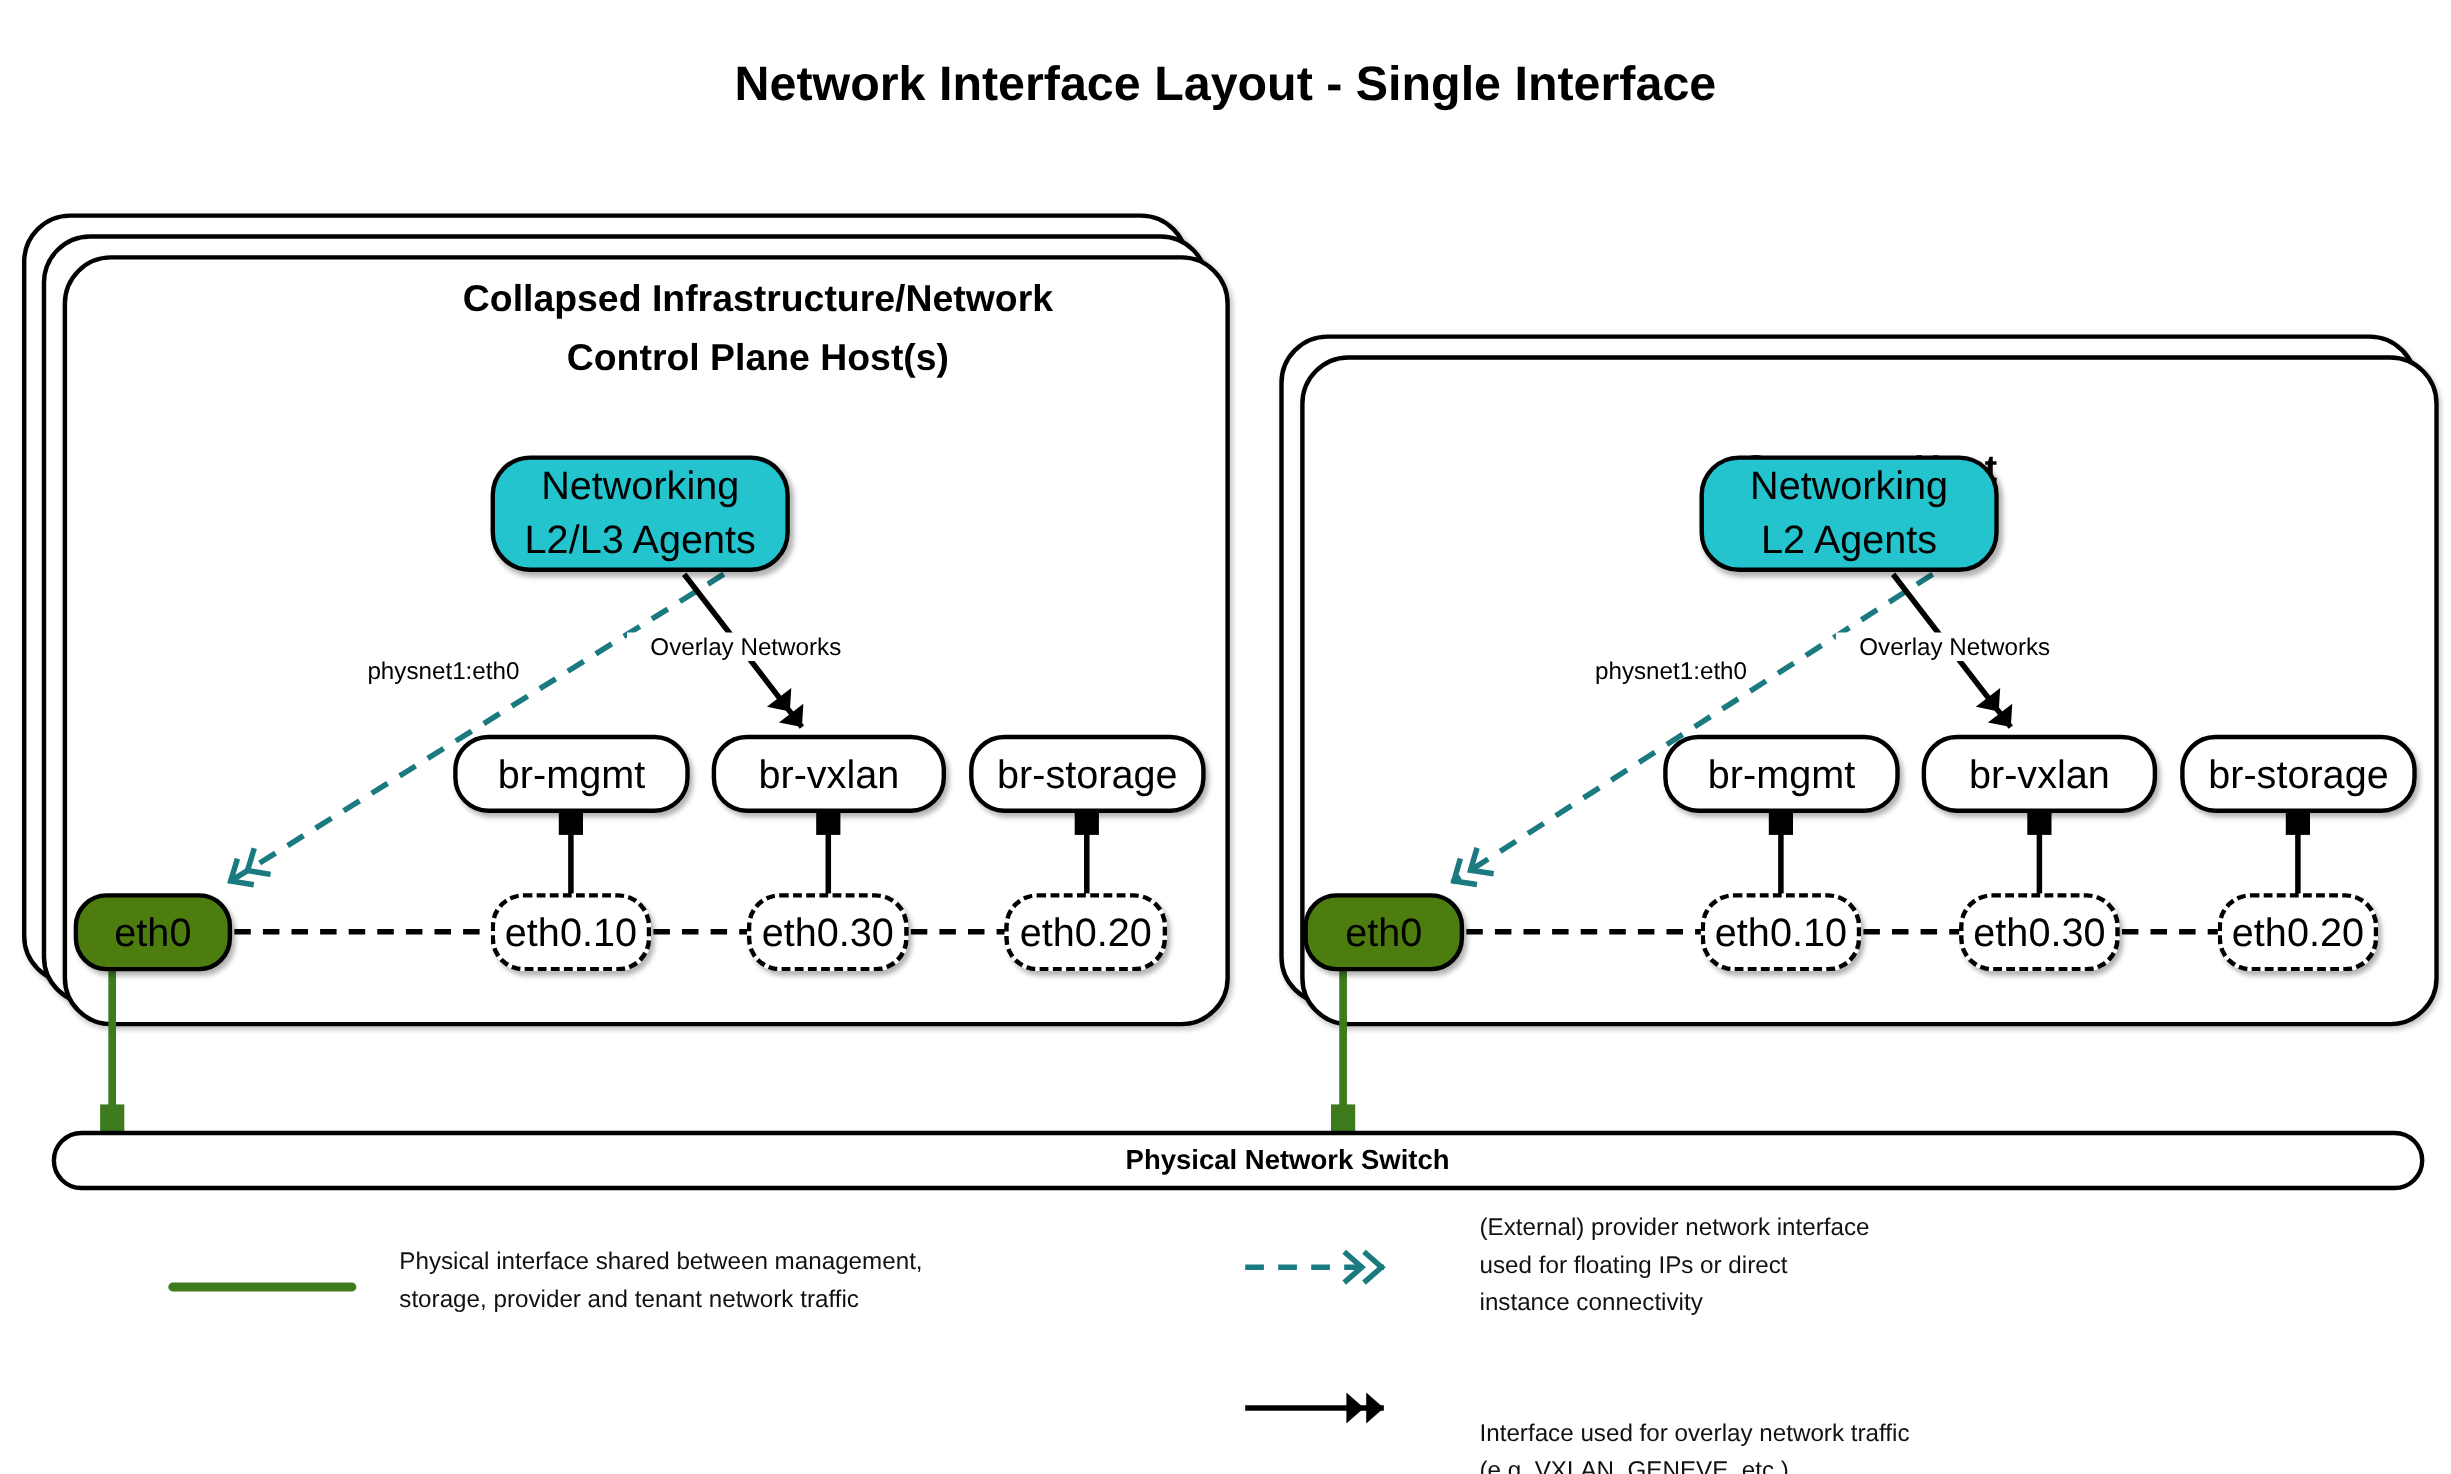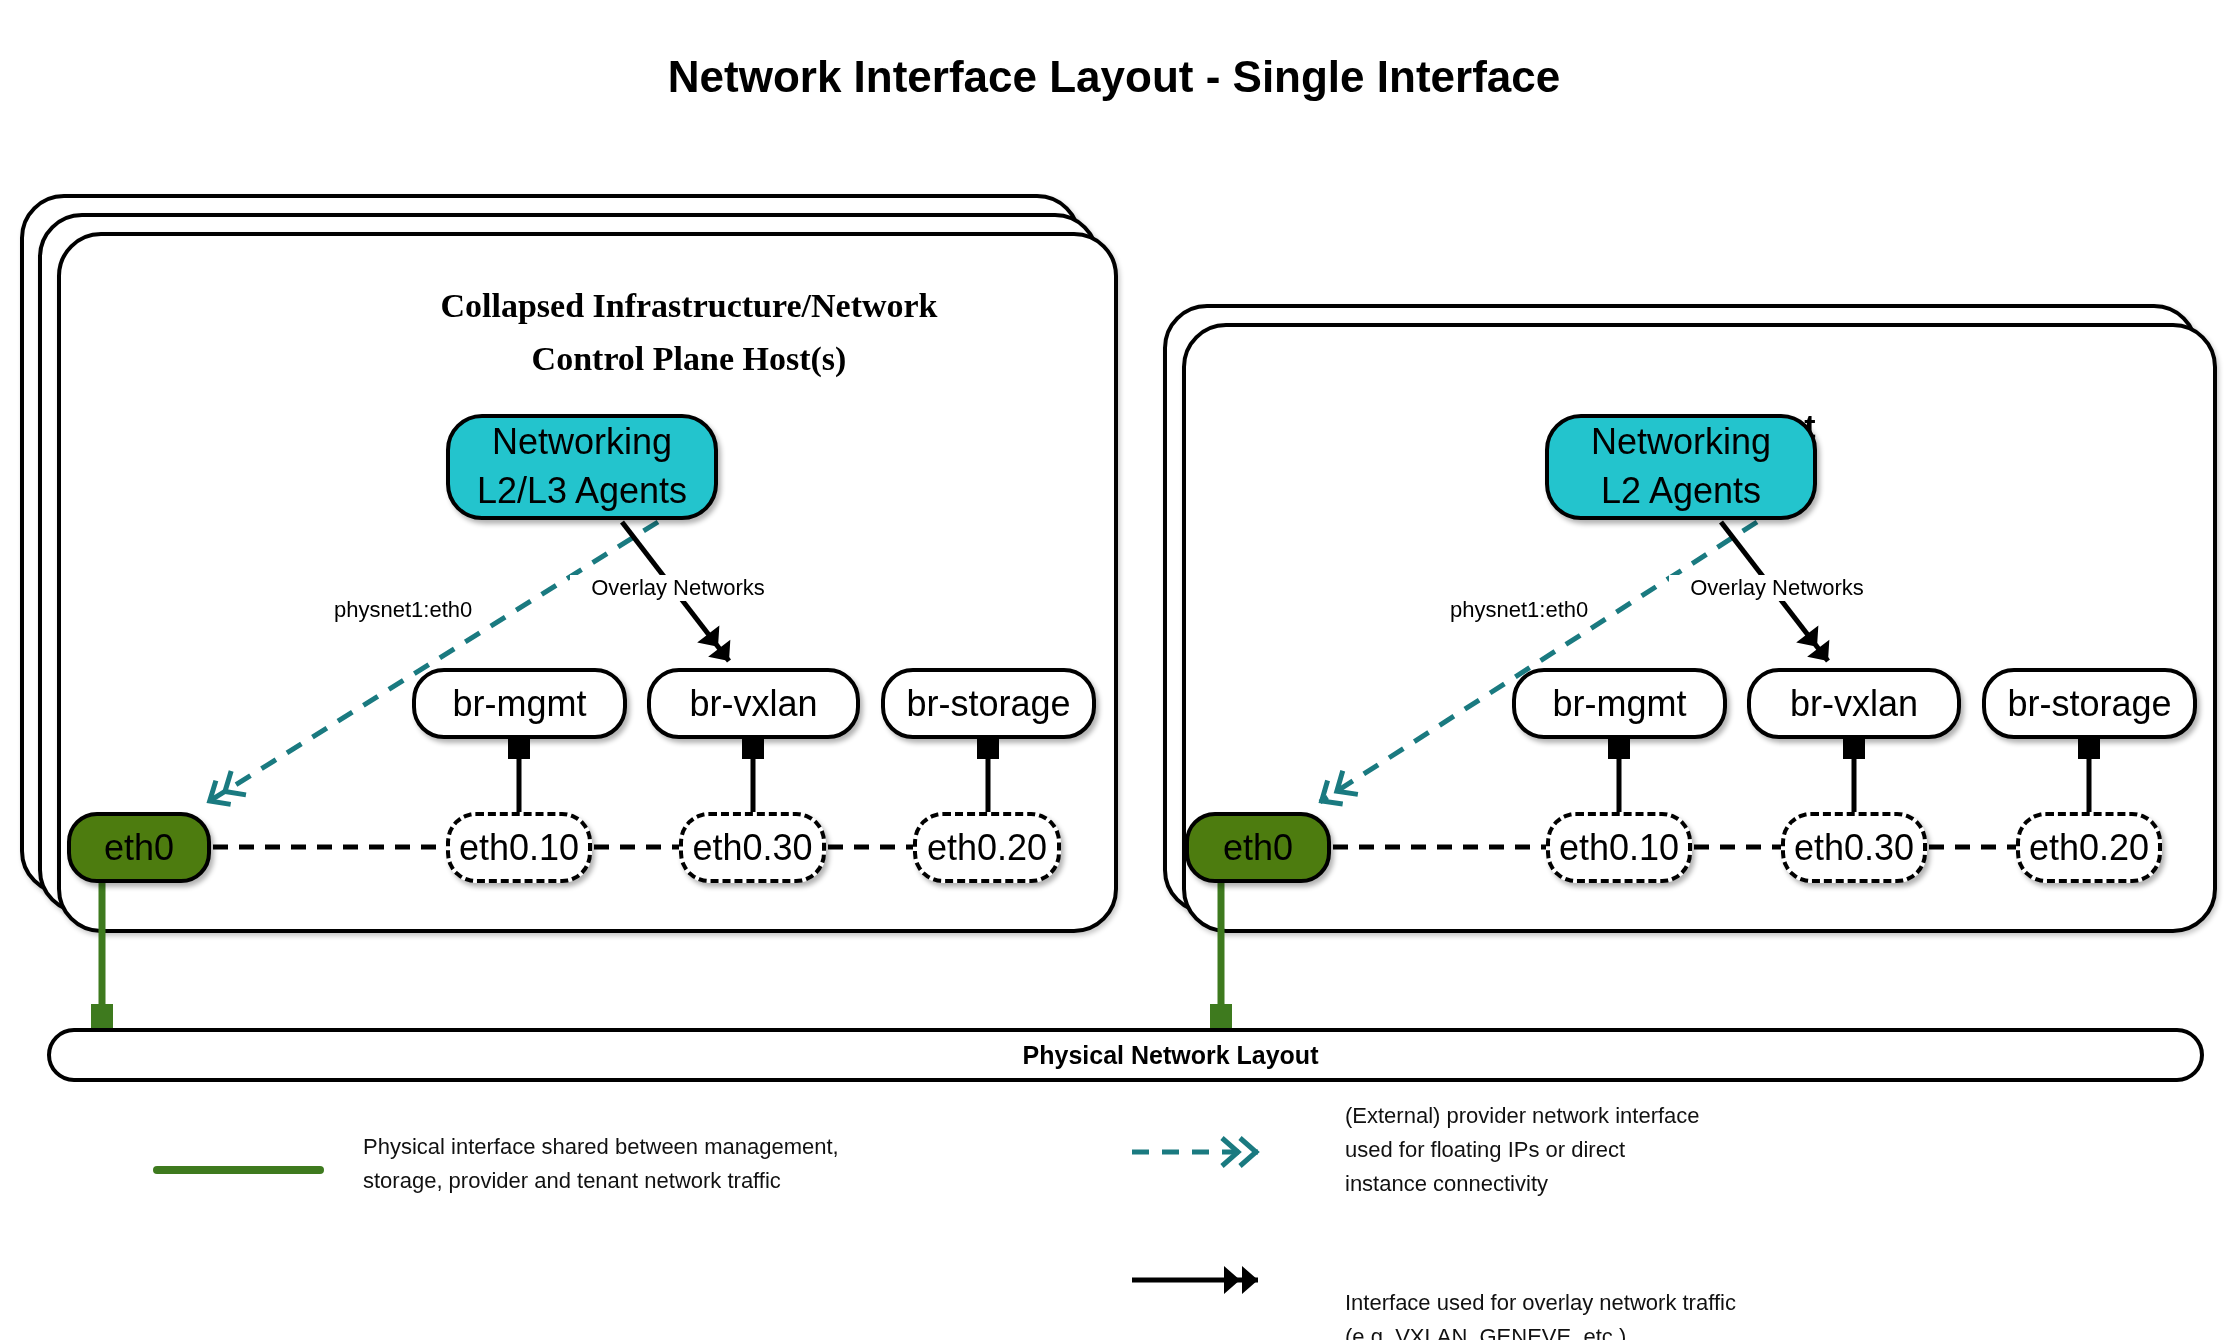--- a/index.html
+++ b/index.html
@@ -119,21 +119,21 @@
       <path d="M157,1170 H320" stroke="#3e7a1e" stroke-width="8" fill="none" stroke-linecap="round"></path>
     </g>
     <g>
       <path d="M1132,1152 H1258" stroke="#1a7a80" stroke-width="5" fill="none" stroke-dasharray="17 13" marker-end="url(#tealhead)"></path>
     </g>
     <g>
       <path d="M1132,1280 H1258" stroke="#000" stroke-width="5" fill="none" marker-end="url(#blackhead)"></path>
     </g>
   </svg>
 
-  <div class="host-title" style="left:57px; top:280px; width:1264px;font-family:Liberation Serif, serif;">Collapsed Infrastructure/Network
+  <div class="host-title" style="left:57px; top:246px; width:1264px;">Collapsed Infrastructure/Network
 Control Plane Host(s)</div>
   <div class="node agent" style="left:446px; top:414px; width:272px; height:106px;">Networking
 L2/L3 Agents</div>
   <div class="edge-label" style="left:328px; top:597px;">physnet1:eth0</div>
   <div class="edge-label" style="left:570px; top:575px; width:204px;">Overlay Networks</div>
 
   <div class="node" style="left:412px; top:668px; width:215px; height:71px;">br-mgmt</div>
   <div class="node" style="left:647px; top:668px; width:213px; height:71px;">br-vxlan</div>
   <div class="node" style="left:881px; top:668px; width:215px; height:71px;">br-storage</div>
 
@@ -151,21 +151,21 @@
   <div class="node" style="left:1512px; top:668px; width:215px; height:71px;">br-mgmt</div>
   <div class="node" style="left:1747px; top:668px; width:214px; height:71px;">br-vxlan</div>
   <div class="node" style="left:1982px; top:668px; width:215px; height:71px;">br-storage</div>
 
   <div class="node gray" style="left:1185px; top:812px; width:146px; height:71px;">eth0</div>
   <div class="node dashed" style="left:1546px; top:812px; width:146px; height:71px;">eth0.10</div>
   <div class="node dashed" style="left:1781px; top:812px; width:146px; height:71px;">eth0.30</div>
   <div class="node dashed" style="left:2016px; top:812px; width:146px; height:71px;">eth0.20</div>
 
   <div class="switch-bar" style="left:47px; top:1028px; width:2157px; height:54px;">
-    <span>Physical Network Layout</span>
+    <span>Physical Network Switch</span>
   </div>
 
   <div class="legend-text" style="left:363px; top:1130px;">Physical interface shared between management,
 storage, provider and tenant network traffic</div>
   <div class="legend-text" style="left:1345px; top:1099px;">(External) provider network interface
 used for floating IPs or direct
 instance connectivity</div>
   <div class="legend-text" style="left:1345px; top:1286px;">Interface used for overlay network traffic
 (e.g. VXLAN, GENEVE, etc.)</div>
 

